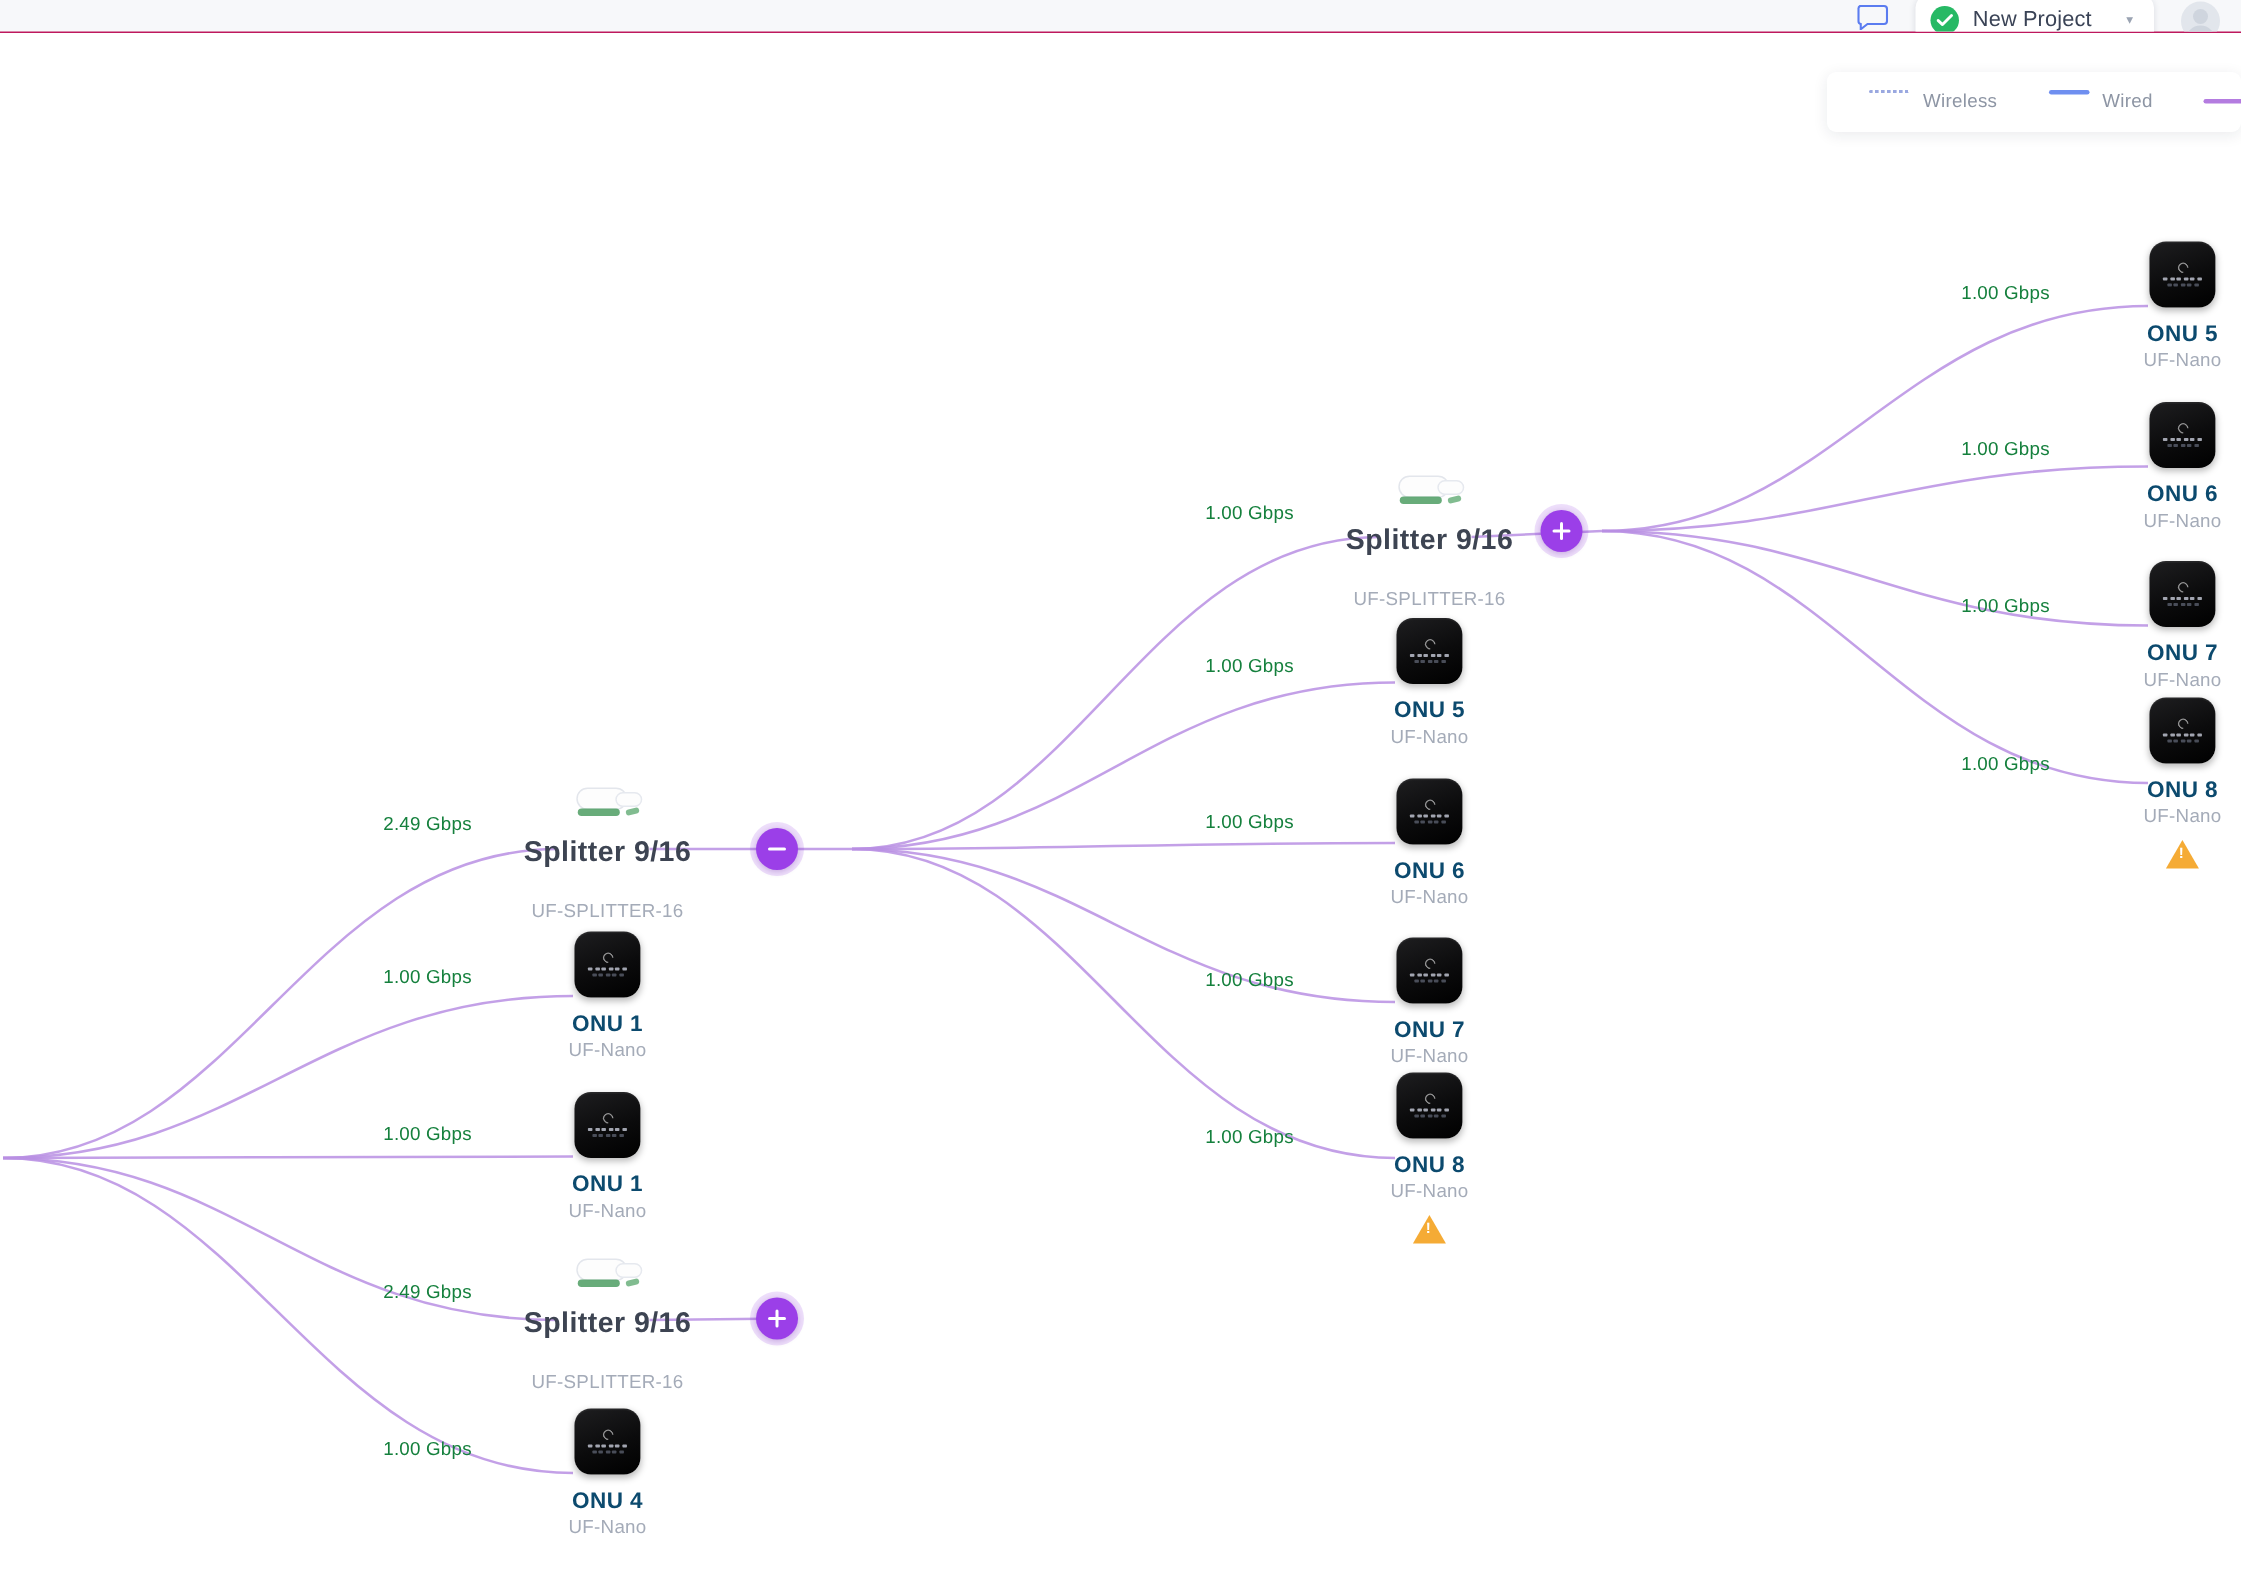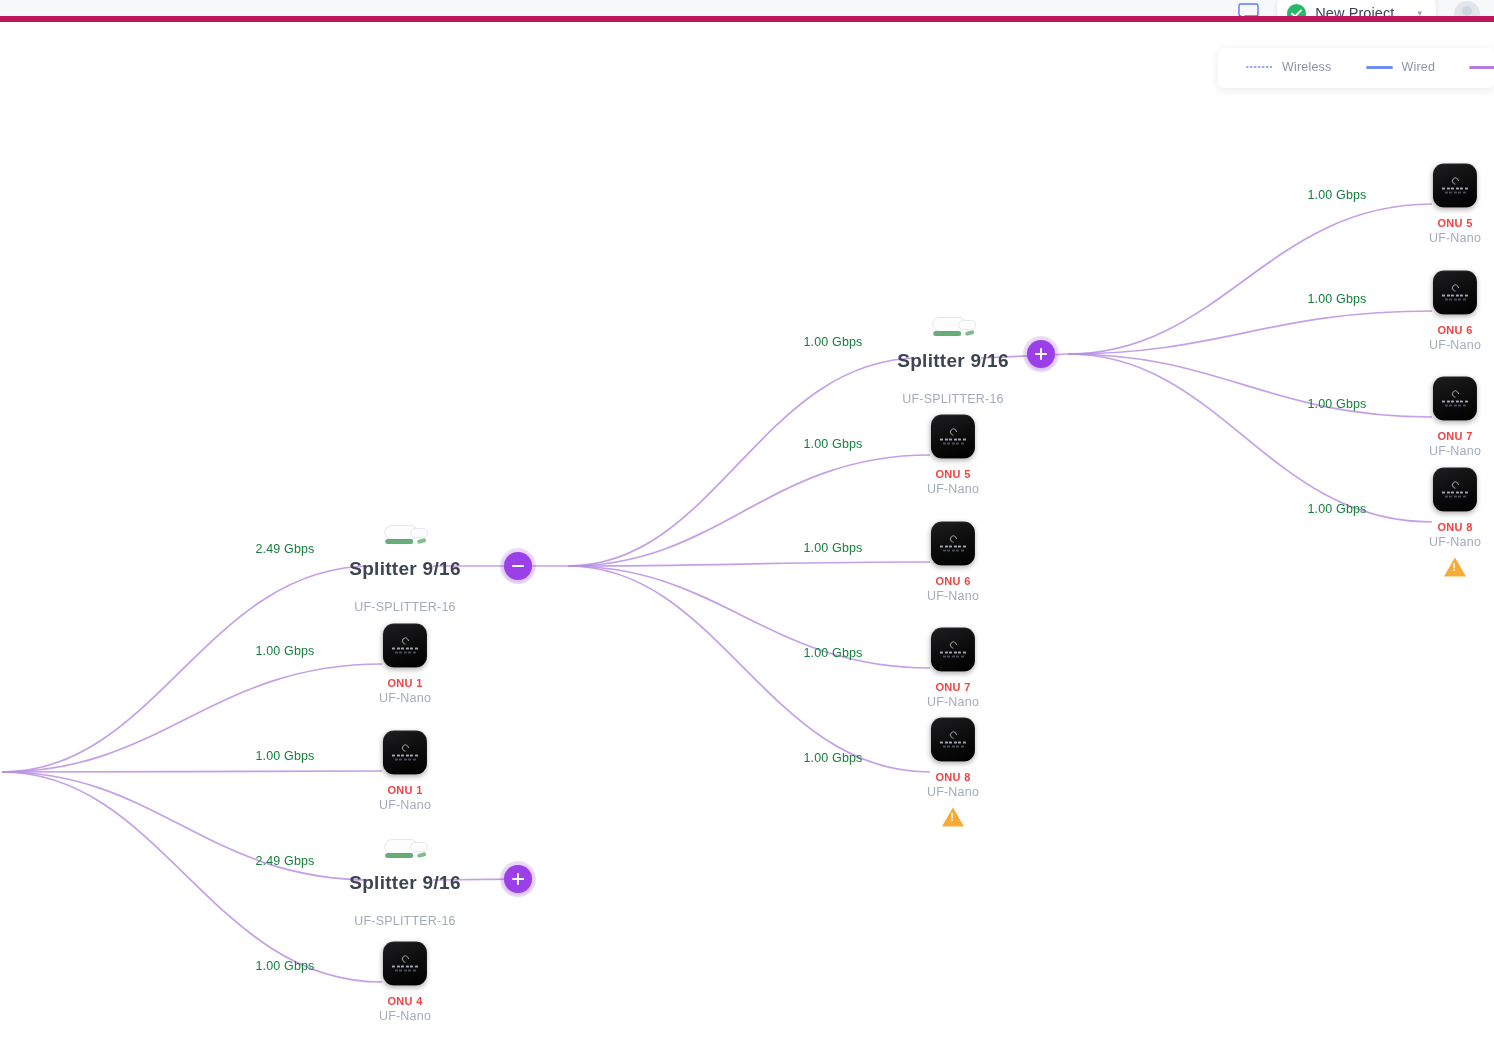--- a/index.html
+++ b/index.html
@@ -6,21 +6,21 @@
   html, body { width:1494px; height:1060px; overflow:hidden; }
   body {
     font-family: "Liberation Sans", sans-serif;
     background:#ffffff;
     position:relative;
   }
 
   
   #topbar{
     position:absolute; left:0; top:0; width:1494px; height:22px;
-    background:#f7f8fa; border-bottom:6px solid #be185d;
+    background:#f7f8fa; border-bottom:1px solid #be185d;
     z-index:40; overflow:hidden;
   }
   #topbar-right{
     position:absolute; right:0; top:0; height:22px;
     display:flex; align-items:center; gap:18px; padding-right:14px;
   }
   .chat-icon{ width:22px; height:18px; position:relative; }
   .chat-icon svg{ display:block; }
   #new-project-pill{
     display:flex; align-items:center; gap:9px;
@@ -58,21 +58,21 @@
   
   #legend{
     position:absolute; right:0px; top:48px;
     background:#ffffff; border-radius:6px;
     box-shadow:0 2px 10px rgba(25,35,60,.09);
     padding:12px 28px 14px 28px;
     display:flex; align-items:center; gap:34px;
     z-index:35;
     width:276px; justify-content:flex-start;
   }
-  .legend-item{ display:flex; align-items:center; gap:9px; }
+  .legend-item{ display:flex; align-items:flex-start; gap:9px; }
   .legend-swatch{ width:27px; height:3px; border-radius:2px; flex:0 0 auto; }
   .lg-wireless{
     background:none;
     border-top:2.5px dotted #9aa8e0;
     height:0;
   }
   .lg-wired{ background:#6f8ff0; }
   .lg-fiber{ background:#b47ce0; }
   .legend-label{ font-size:12.5px; color:#8d95a4; letter-spacing:.2px; }
 
@@ -113,21 +113,21 @@
     margin-bottom:1px;
   }
   .onu-ports{
     display:flex; flex-direction:column; gap:1.5px; align-items:center;
   }
   .onu-row{ display:flex; gap:1.5px; }
   .onu-led{ width:3px; height:2.5px; background:rgba(220,225,240,.72); border-radius:.5px; }
   .onu-led.dim{ background:rgba(150,160,185,.45); }
 
   .node-title{
-    margin-top:9px; font-size:11px; font-weight:700; color:#ef4444;
+    margin-top:9px; font-size:15px; font-weight:700; color:#0c4a6e;
     letter-spacing:.3px; white-space:nowrap; text-align:center;
   }
   .node-sub{
     margin-top:2px; font-size:12.5px; color:#a4abb8; letter-spacing:.2px;
     white-space:nowrap; text-align:center;
   }
   .warn-tri{
     margin-top:9px; width:0; height:0;
     border-left:11px solid transparent; border-right:11px solid transparent;
     border-bottom:19px solid #f5ab35;

